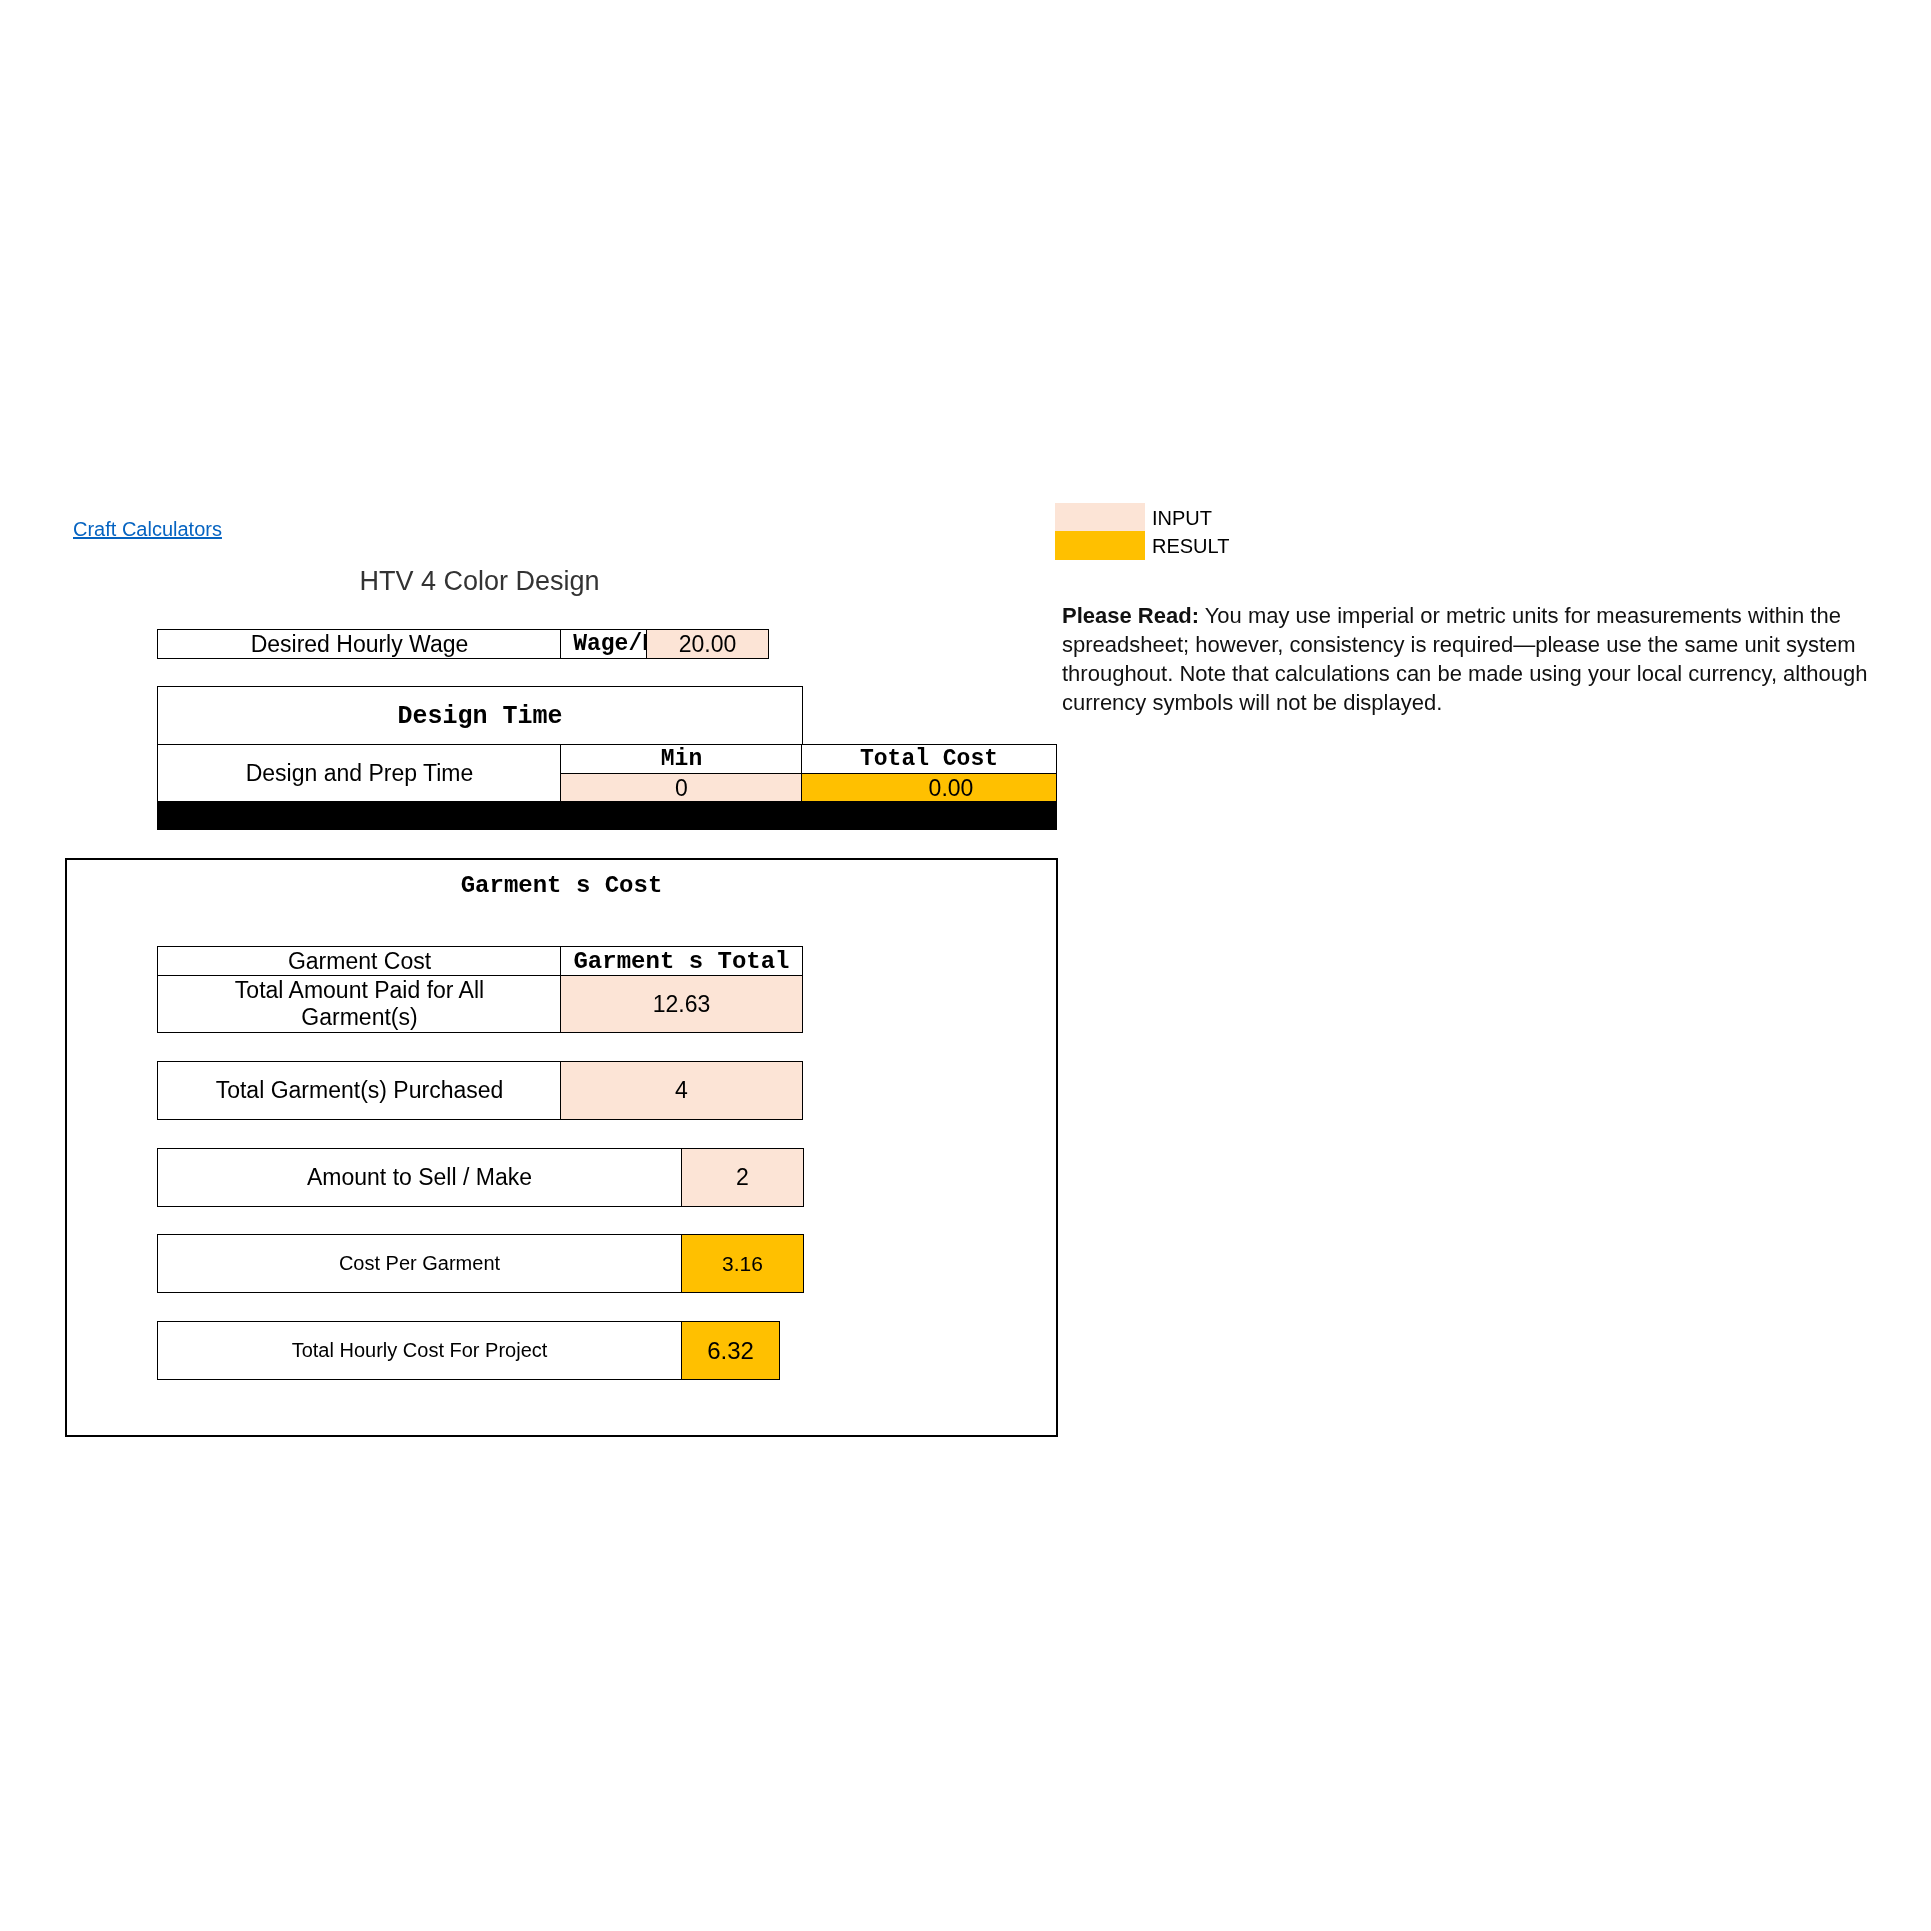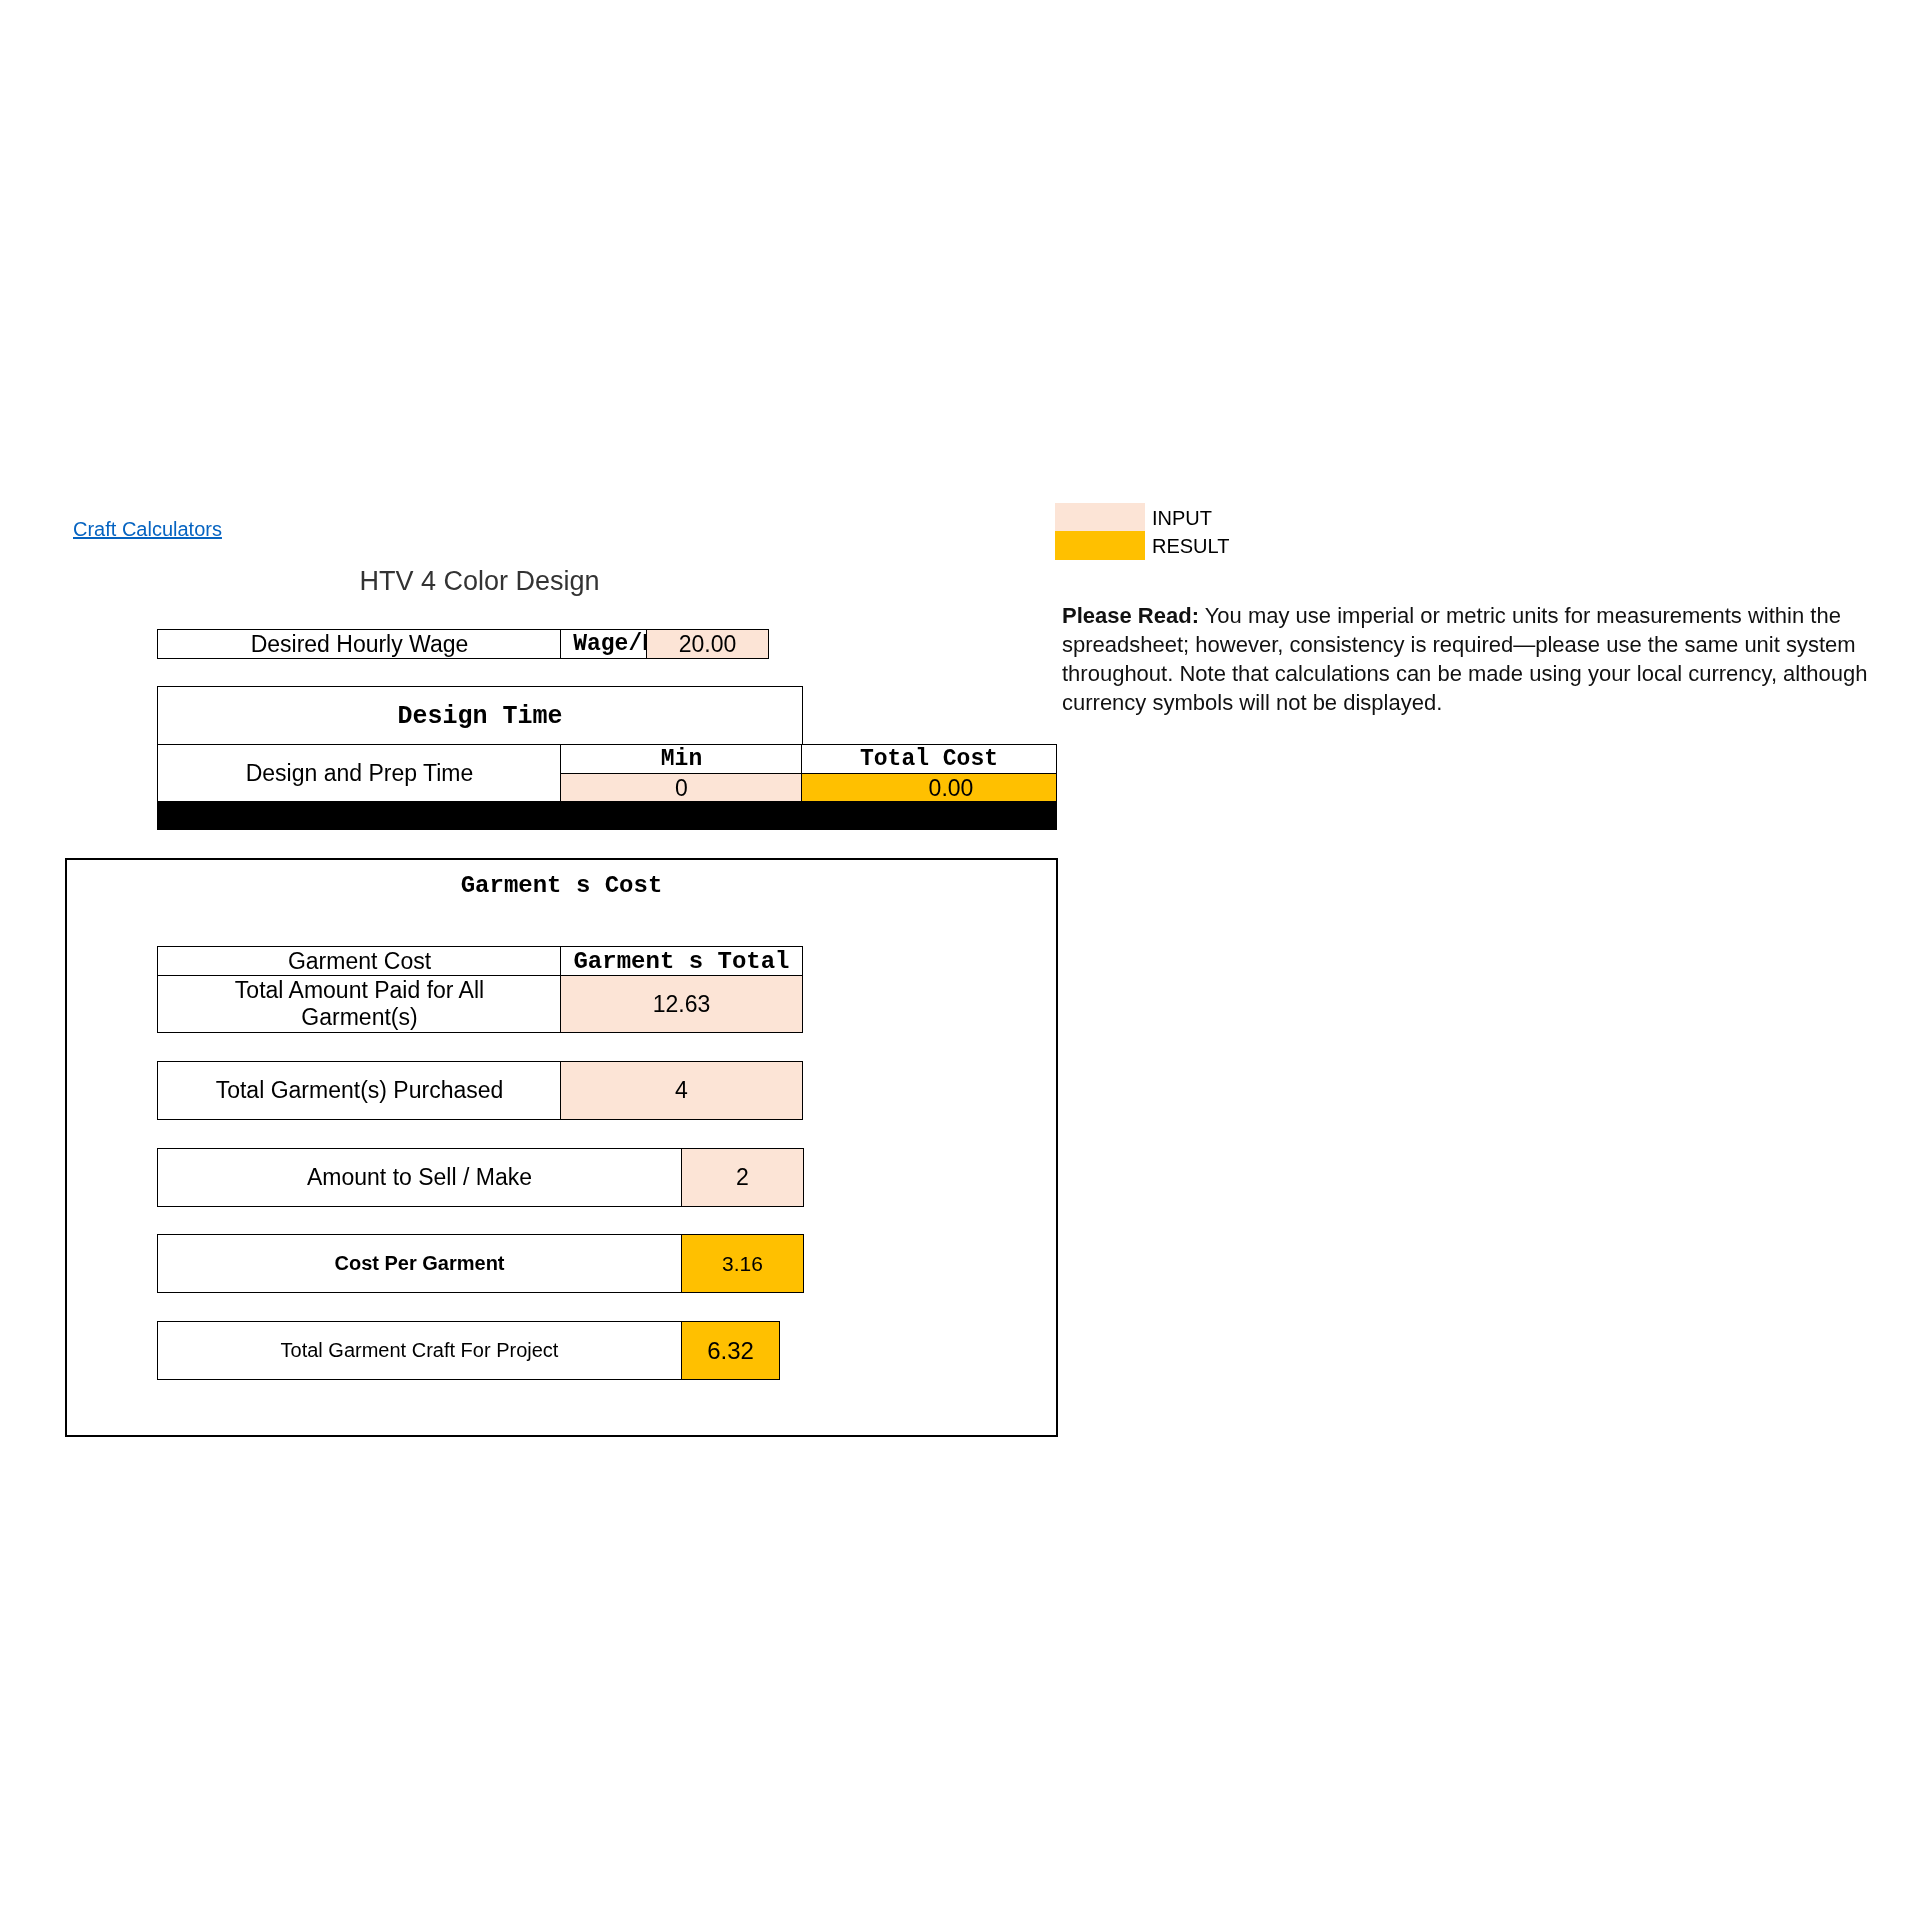--- a/index.html
+++ b/index.html
@@ -55,26 +55,26 @@
   <div class="cell" style="left:157px; top:1061px; width:405px; height:59px;">Total Garment(s) Purchased</div>
   <div class="cell input" style="left:560px; top:1061px; width:243px; height:59px;">4</div>
 </div>
 
 <div>
   <div class="cell" style="left:157px; top:1148px; width:525px; height:59px;">Amount to Sell / Make</div>
   <div class="cell input" style="left:681px; top:1148px; width:123px; height:59px;">2</div>
 </div>
 
 <div>
-  <div class="cell" style="left:157px; top:1234px; width:525px; height:59px; font-size:20px;font-weight:bold;">Cost Per Garment</div>
+  <div class="cell" style="left:157px; top:1234px; width:525px; height:59px; font-size:20px;">Cost Per Garment</div>
   <div class="cell result" style="left:681px; top:1234px; width:123px; height:59px; font-size:21px;">3.16</div>
 </div>
 
 <div>
-  <div class="cell" style="left:157px; top:1321px; width:525px; height:59px; font-size:20px;">Total Garment  Craft For Project</div>
+  <div class="cell" style="left:157px; top:1321px; width:525px; height:59px; font-size:20px;">Total Hourly  Cost For Project</div>
   <div class="cell result" style="left:681px; top:1321px; width:99px; height:59px; font-size:24px;">6.32</div>
 </div>
 
 <div>
   <div class="abs" style="left:1055px; top:503px; width:90px; height:29px; background:#fce4d6;"></div>
   <div class="abs legend-text" style="left:1152px; top:507px;">INPUT</div>
   <div class="abs" style="left:1055px; top:531px; width:90px; height:29px; background:#ffc000;"></div>
   <div class="abs legend-text" style="left:1152px; top:535px;">RESULT</div>
 </div>
 

